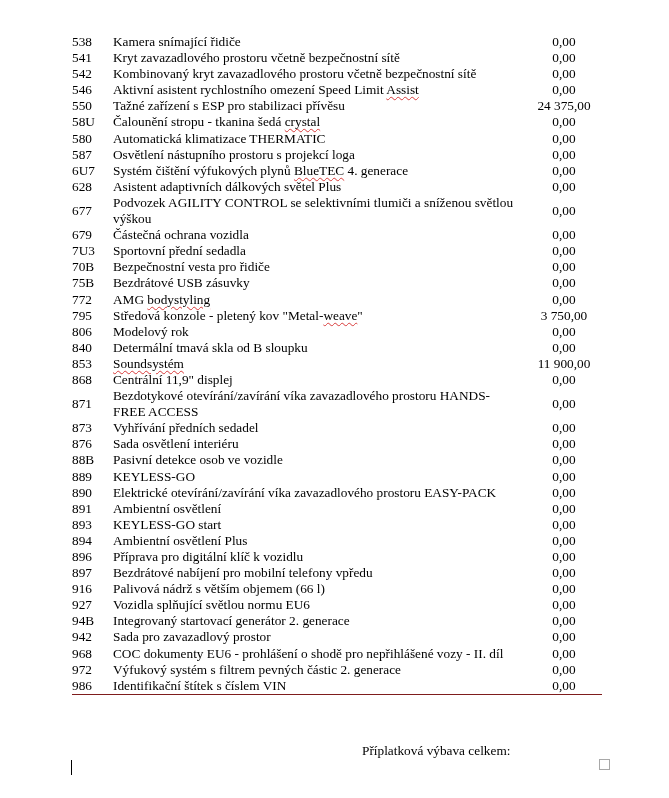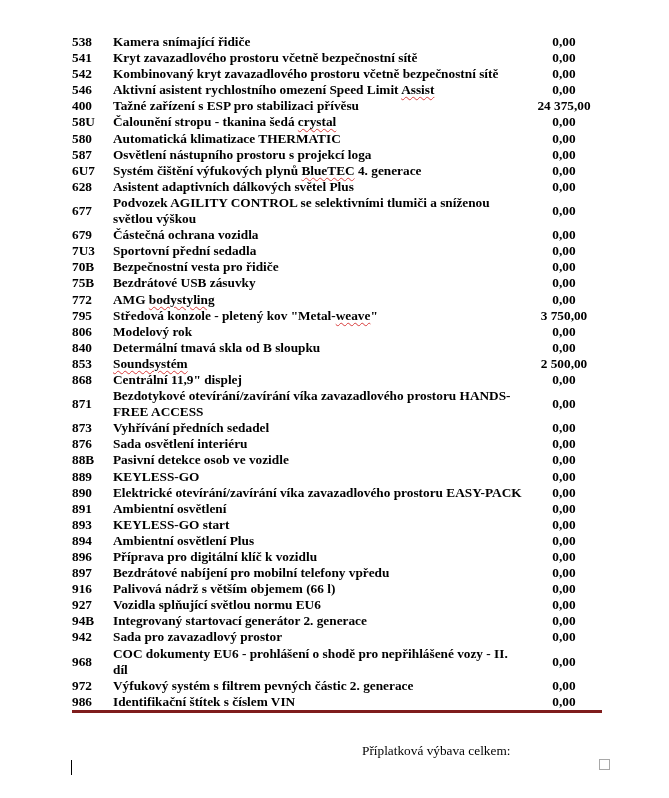--- a/index.html
+++ b/index.html
@@ -2,26 +2,26 @@
 <html><head>
 <meta charset="utf-8">
 <style>
   html, body { margin: 0; padding: 0; background: #ffffff; }
   body {
     width: 669px; height: 798px; position: relative; overflow: hidden;
     font-family: "Liberation Serif", "DejaVu Serif", serif;
     font-size: 13.3px; color: #000;
   }
   .page { position: absolute; left: 72px; top: 34px; width: 530px; }
-  table { border-collapse: collapse; width: 530px; table-layout: fixed; font-weight: bold; }
+  table { border-collapse: collapse; width: 530px; table-layout: fixed; }
   td { padding: 0; vertical-align: middle; line-height: 16.1px; }
   td.code { width: 41px; }
   td.desc { width: 409px; padding-right: 4px; }
   td.price { text-align: center; }
-  tr.last td { border-bottom: 3px solid #7f1d1d; }
+  tr.last td { border-bottom: 1px solid #7f1d1d; }
   .squig { text-decoration: underline wavy #d83b3b; text-decoration-thickness: 1px; text-underline-offset: 2px; }
   .total-row { position: absolute; left: 72px; top: 743px; width: 530px; }
   .total-label { position: absolute; left: 290px; top: 0; line-height: 16px; }
   .cursor { position: absolute; left: 71px; top: 760px; width: 1px; height: 15px; background: #000; }
   .anchor-box { position: absolute; left: 599px; top: 759px; width: 9px; height: 9px; border: 1px solid #a8a8a8; background: #fff; }
 </style>
 </head>
 <body>
 
 <div class="page">
@@ -41,21 +41,21 @@
           <td class="code">542</td>
           <td class="desc">Kombinovaný kryt zavazadlového prostoru včetně bezpečnostní sítě</td>
           <td class="price">0,00</td>
         </tr>
         <tr>
           <td class="code">546</td>
           <td class="desc">Aktivní asistent rychlostního omezení Speed Limit <span class="squig">Assist</span></td>
           <td class="price">0,00</td>
         </tr>
         <tr>
-          <td class="code">400</td>
+          <td class="code">550</td>
           <td class="desc">Tažné zařízení s ESP pro stabilizaci přívěsu</td>
           <td class="price">24 375,00</td>
         </tr>
         <tr>
           <td class="code">58U</td>
           <td class="desc">Čalounění stropu - tkanina šedá <span class="squig">crystal</span></td>
           <td class="price">0,00</td>
         </tr>
         <tr>
           <td class="code">580</td>
@@ -118,21 +118,21 @@
           <td class="price">0,00</td>
         </tr>
         <tr>
           <td class="code">840</td>
           <td class="desc">Determální tmavá skla od B sloupku</td>
           <td class="price">0,00</td>
         </tr>
         <tr>
           <td class="code">853</td>
           <td class="desc"><span class="squig">Soundsystém</span></td>
-          <td class="price">2 500,00</td>
+          <td class="price">11 900,00</td>
         </tr>
         <tr>
           <td class="code">868</td>
           <td class="desc">Centrální 11,9" displej</td>
           <td class="price">0,00</td>
         </tr>
         <tr>
           <td class="code">871</td>
           <td class="desc">Bezdotykové otevírání/zavírání víka zavazadlového prostoru HANDS-FREE ACCESS</td>
           <td class="price">0,00</td>

